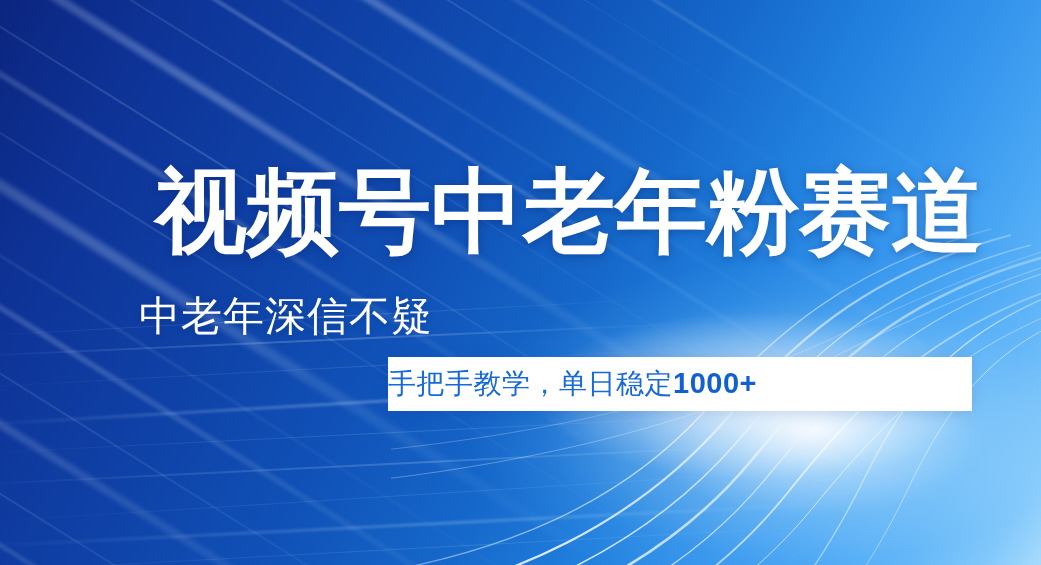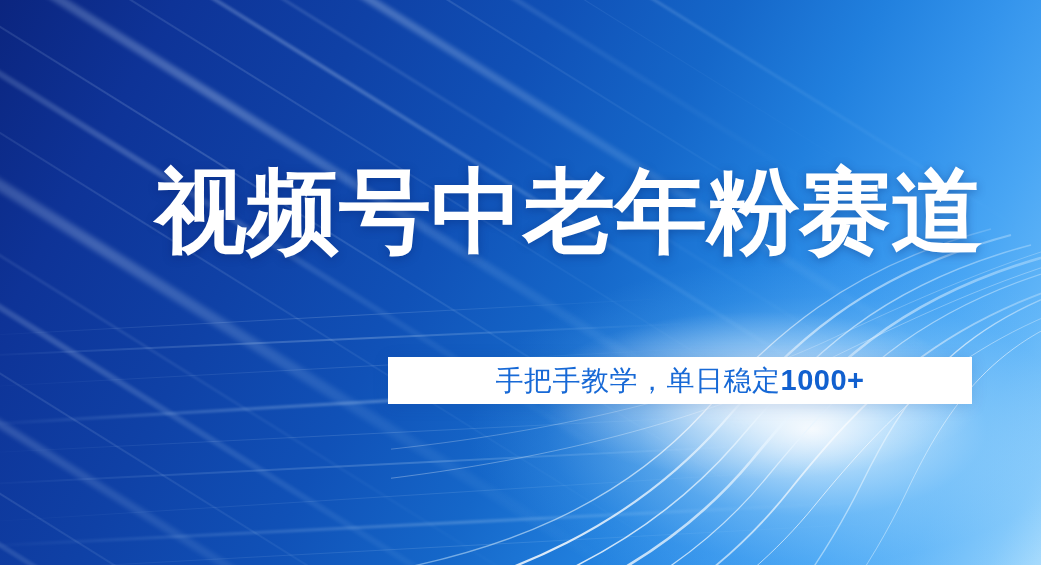--- a/index.html
+++ b/index.html
@@ -104,26 +104,26 @@
     letter-spacing:1px;
     white-space:nowrap;
     text-shadow:0 1px 6px rgba(4,28,100,0.25);
   }
 
   .bar{
     position:absolute;
     left:388px;
     top:357px;
     width:584px;
-    height:47px;
+    height:54px;
     background:#ffffff;
     box-shadow:0 2px 14px rgba(10,60,150,0.18);
     display:flex;
     align-items:center;
-    justify-content:center;
+    justify-content:flex-start;
   }
   .bar-text{
     font-size:28px;
     color:#1769d6;
     white-space:nowrap;
     letter-spacing:0.5px;
   }
   .bar-text .hl{
     font-weight:bold;
     color:#1160cf;
@@ -208,20 +208,21 @@
       </g>
       <g fill="none" stroke="#ffffff" stroke-opacity="0.30">
         <path d="M-60,300 C140,280 300,240 430,178 C540,124 620,88 720,62" stroke-width="1"></path>
         <path d="M-60,270 C150,252 310,214 440,154 C550,102 630,70 720,46" stroke-width="0.8"></path>
       </g>
     </svg>
   </div>
 
   <div class="title">视频号中老年粉赛道</div>
 
+  <div class="subtitle">中老年深信不疑</div>
 
   <div class="bar">
     <div class="bar-text">
       <span>手把手教学，单日稳定</span><span class="hl">1000+</span>
     </div>
   </div>
 
 </div>
 
 </body></html>

